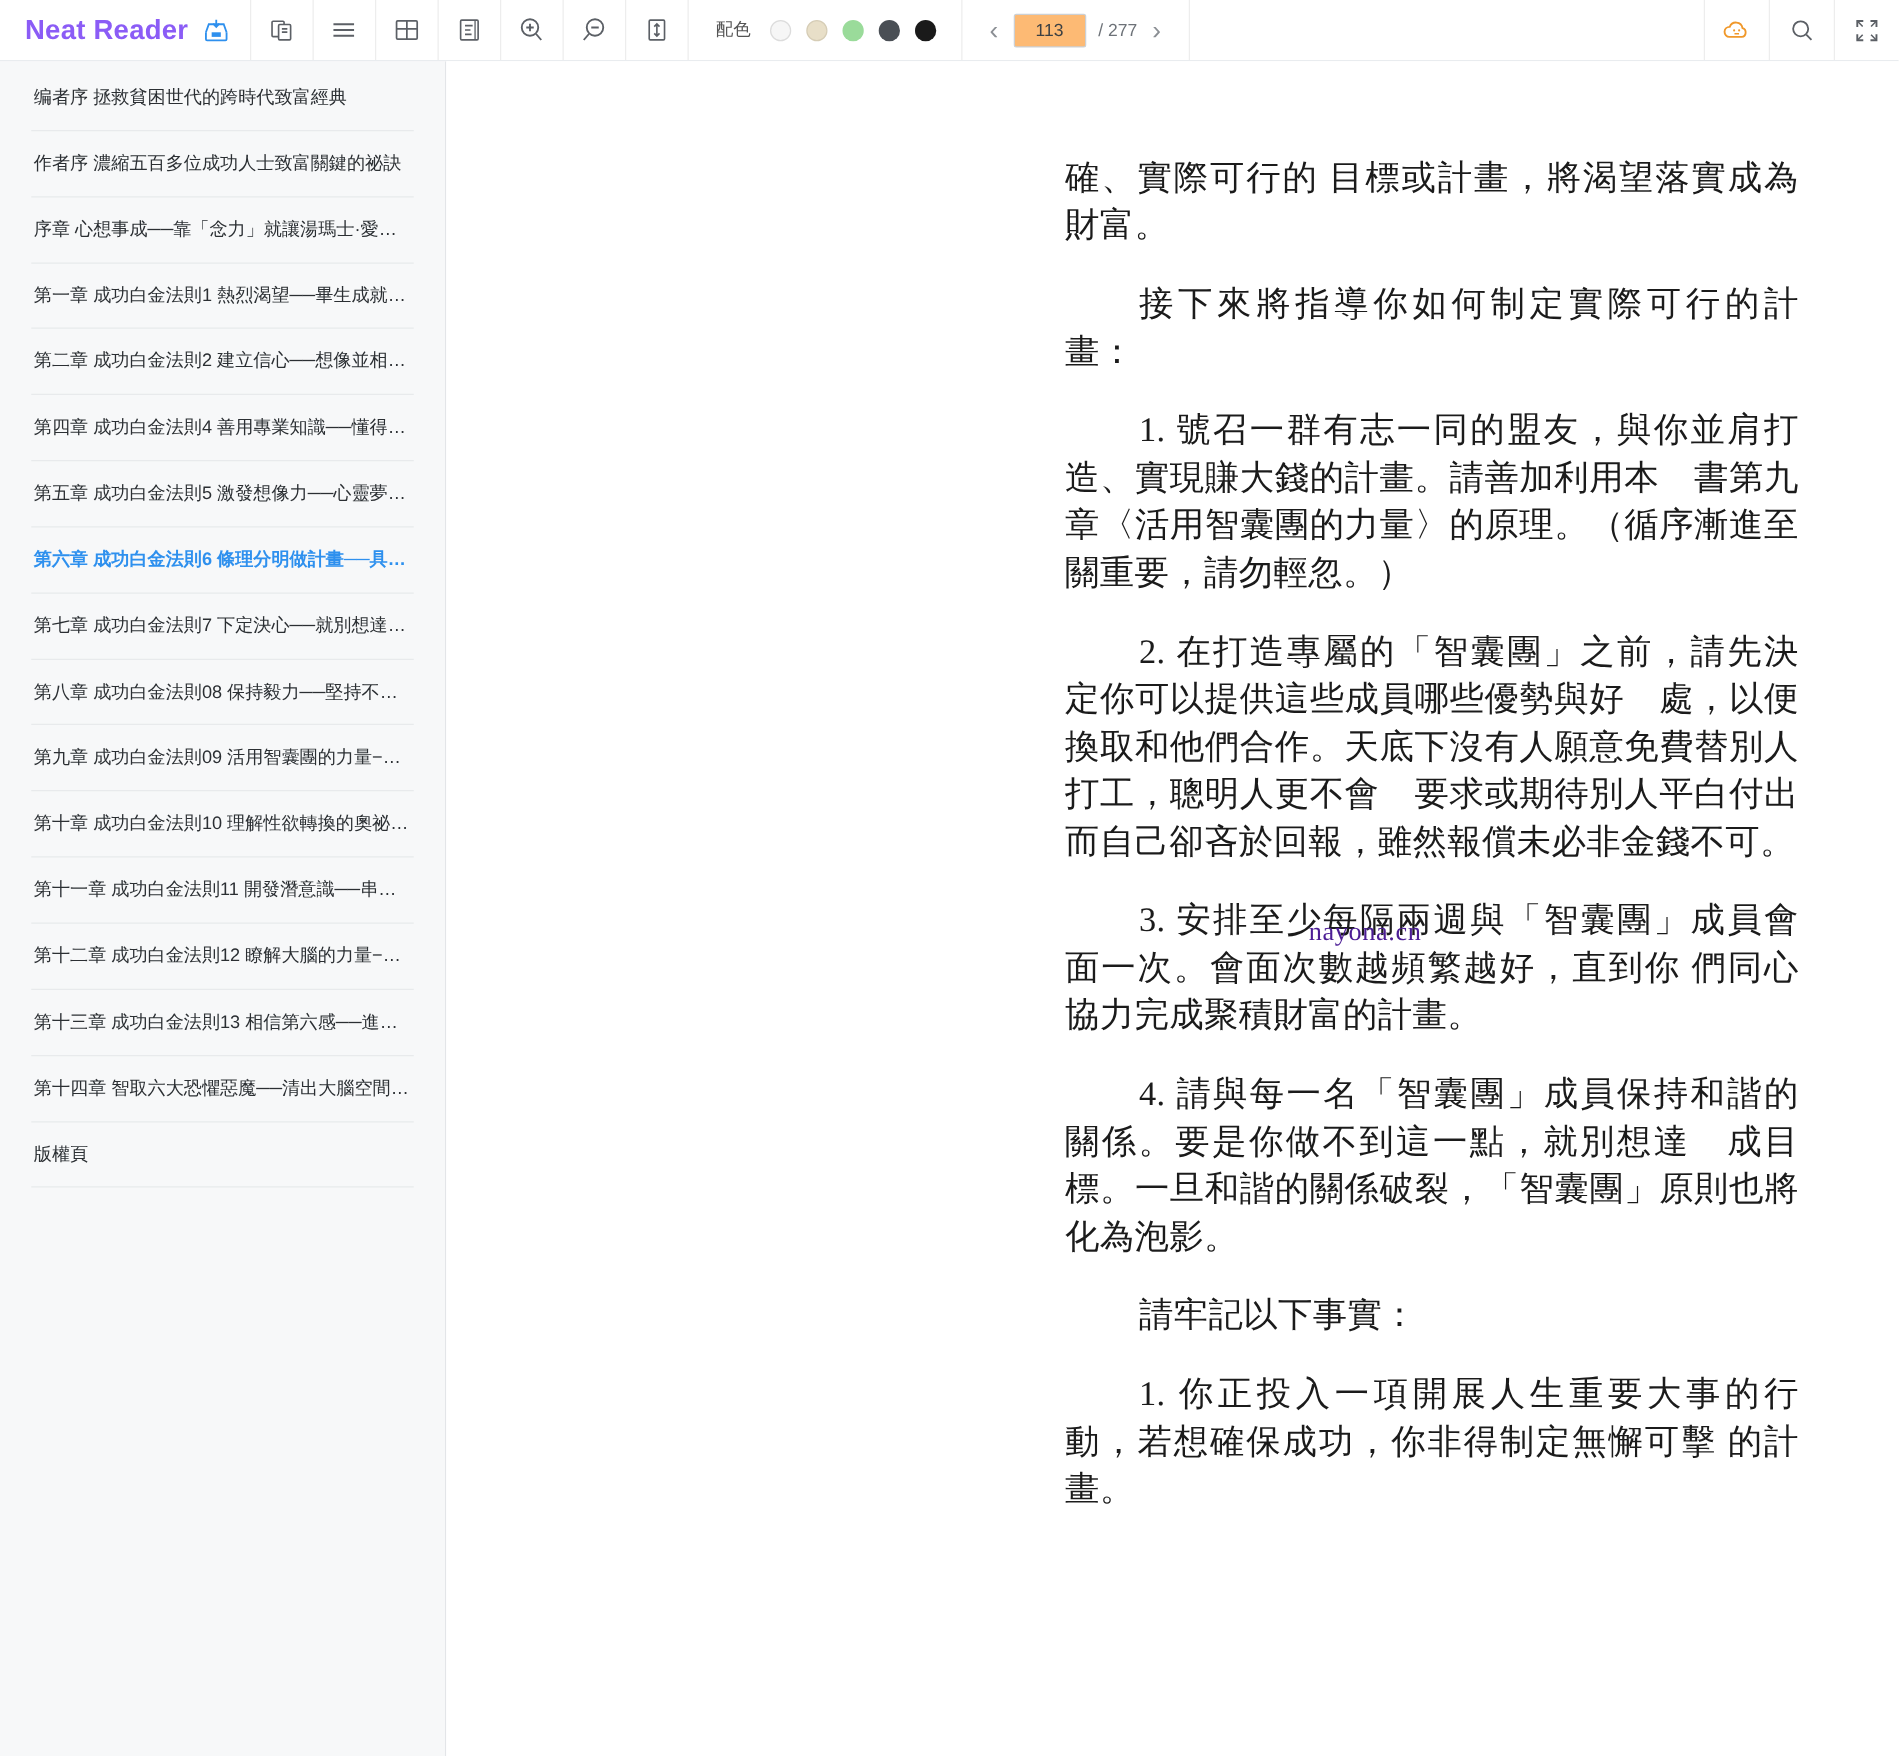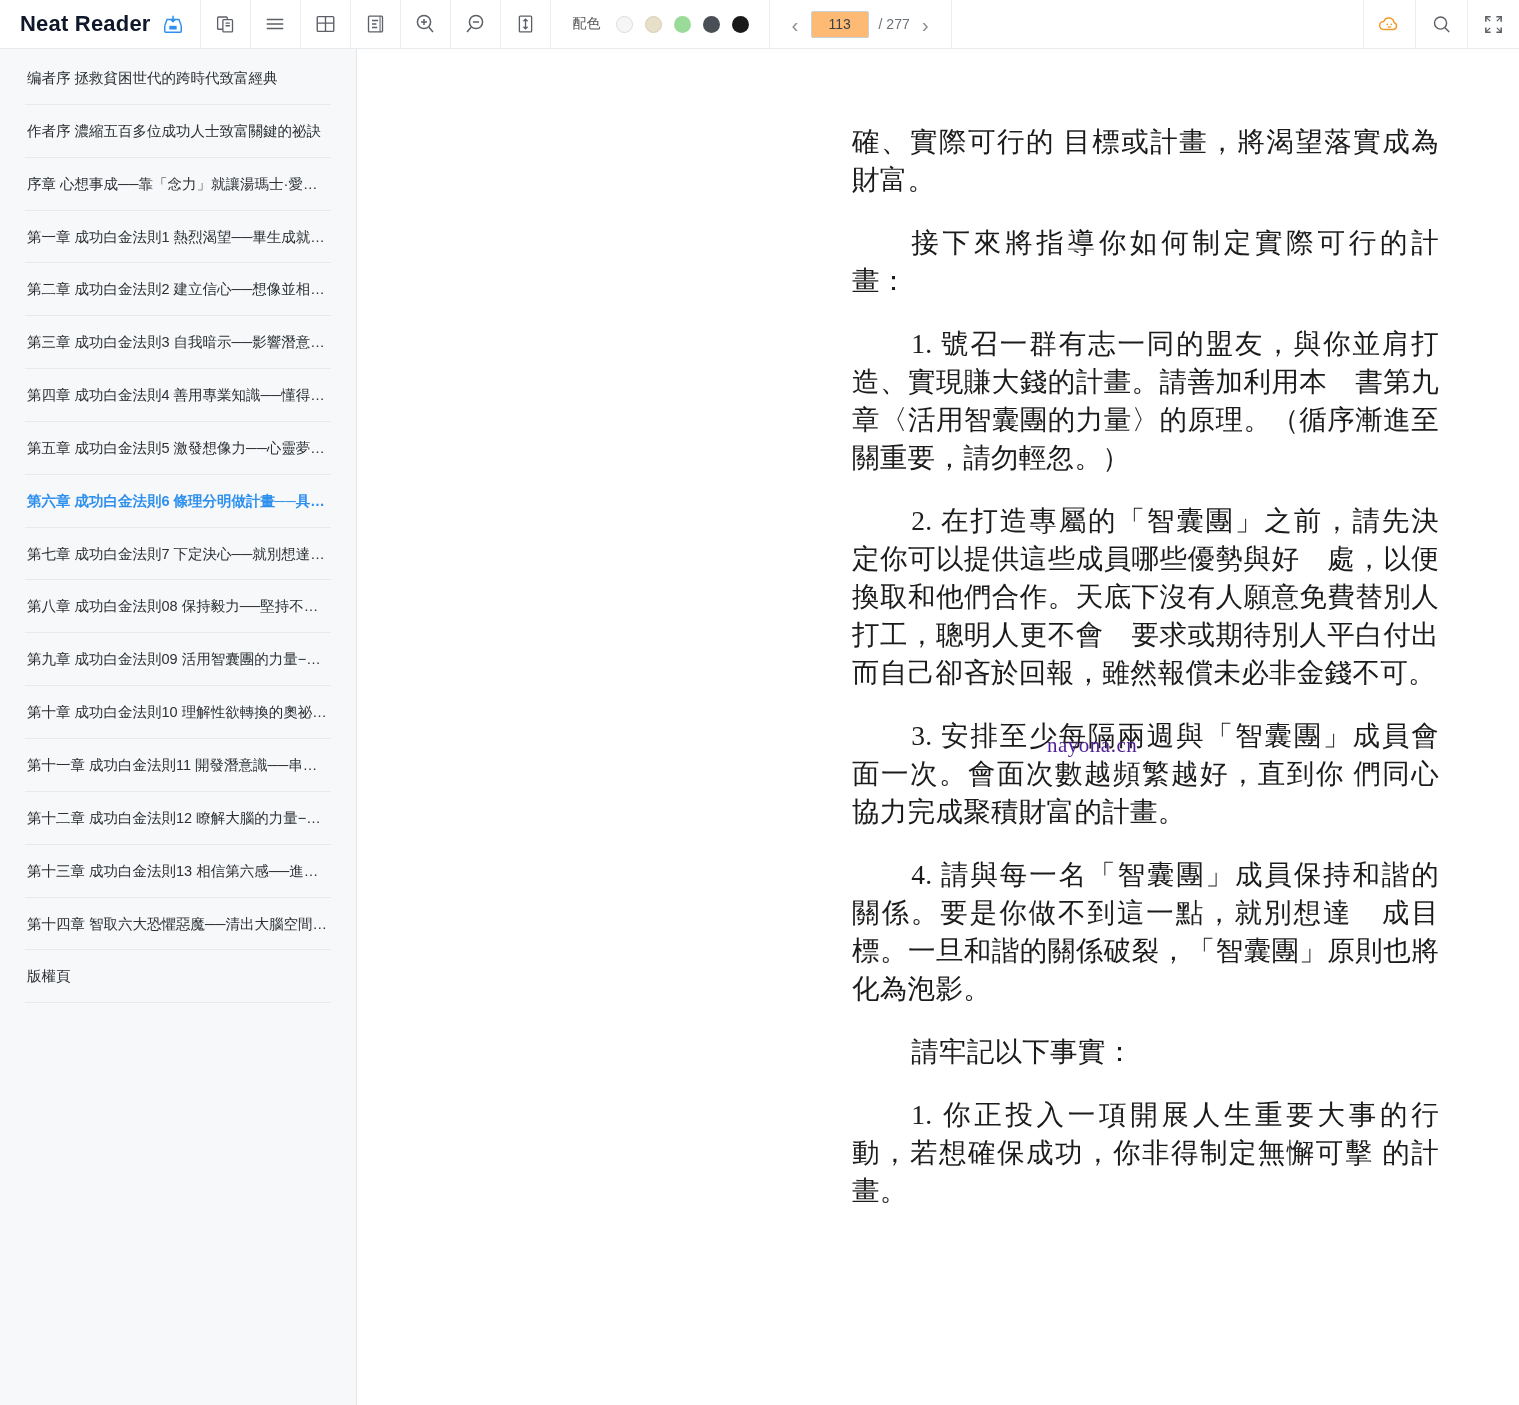--- a/index.html
+++ b/index.html
@@ -18,21 +18,21 @@
     background: #ffffff;
     border-bottom: 1px solid #e9ecef;
     position: relative;
   }
   .brand {
     display: flex; align-items: center; gap: 11px;
     padding: 0 16px 0 20px;
     border-right: 1px solid #ededed;
   }
   .brand-name {
-    color: #0f172a; font-size: 22px; font-weight: bold;
+    color: #8b5cf6; font-size: 22px; font-weight: bold;
     letter-spacing: .2px; white-space: nowrap;
   }
   .tb-btn {
     width: 50px; display: flex; align-items: center; justify-content: center;
     border-right: 1px solid #ededed;
     cursor: pointer;
   }
   .palette {
     display: flex; align-items: center; gap: 12px;
     padding: 0 20px 0 22px;
@@ -251,21 +251,20 @@
 
   <div class="body-area">
 
     <div class="sidebar">
       <div class="toc-list">
         <div class="toc-item">编者序   拯救貧困世代的跨時代致富經典</div>
         <div class="toc-item">作者序   濃縮五百多位成功人士致富關鍵的祕訣</div>
         <div class="toc-item">序章   心想事成──靠「念力」就讓湯瑪士·愛迪…</div>
         <div class="toc-item">第一章   成功白金法則1   熱烈渴望──畢生成就…</div>
         <div class="toc-item">第二章   成功白金法則2   建立信心──想像並相…</div>
-        <div class="toc-item">第三章   成功白金法則3   自我暗示──影響潛意…</div>
         <div class="toc-item">第四章   成功白金法則4   善用專業知識──懂得…</div>
         <div class="toc-item">第五章   成功白金法則5   激發想像力──心靈夢…</div>
         <div class="toc-item active">第六章   成功白金法則6   條理分明做計畫──具…</div>
         <div class="toc-item">第七章   成功白金法則7   下定決心──就別想達…</div>
         <div class="toc-item">第八章   成功白金法則08   保持毅力──堅持不…</div>
         <div class="toc-item">第九章   成功白金法則09   活用智囊團的力量−…</div>
         <div class="toc-item">第十章   成功白金法則10   理解性欲轉換的奧祕…</div>
         <div class="toc-item">第十一章   成功白金法則11   開發潛意識──串…</div>
         <div class="toc-item">第十二章   成功白金法則12   瞭解大腦的力量−…</div>
         <div class="toc-item">第十三章   成功白金法則13   相信第六感──進…</div>

